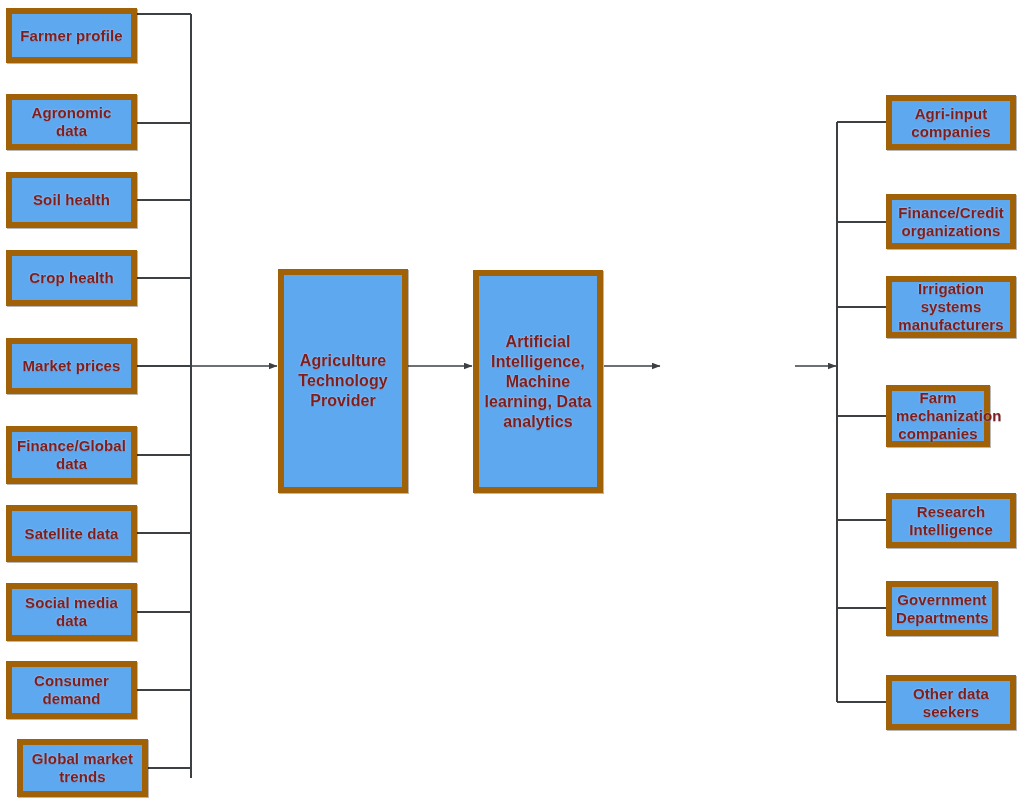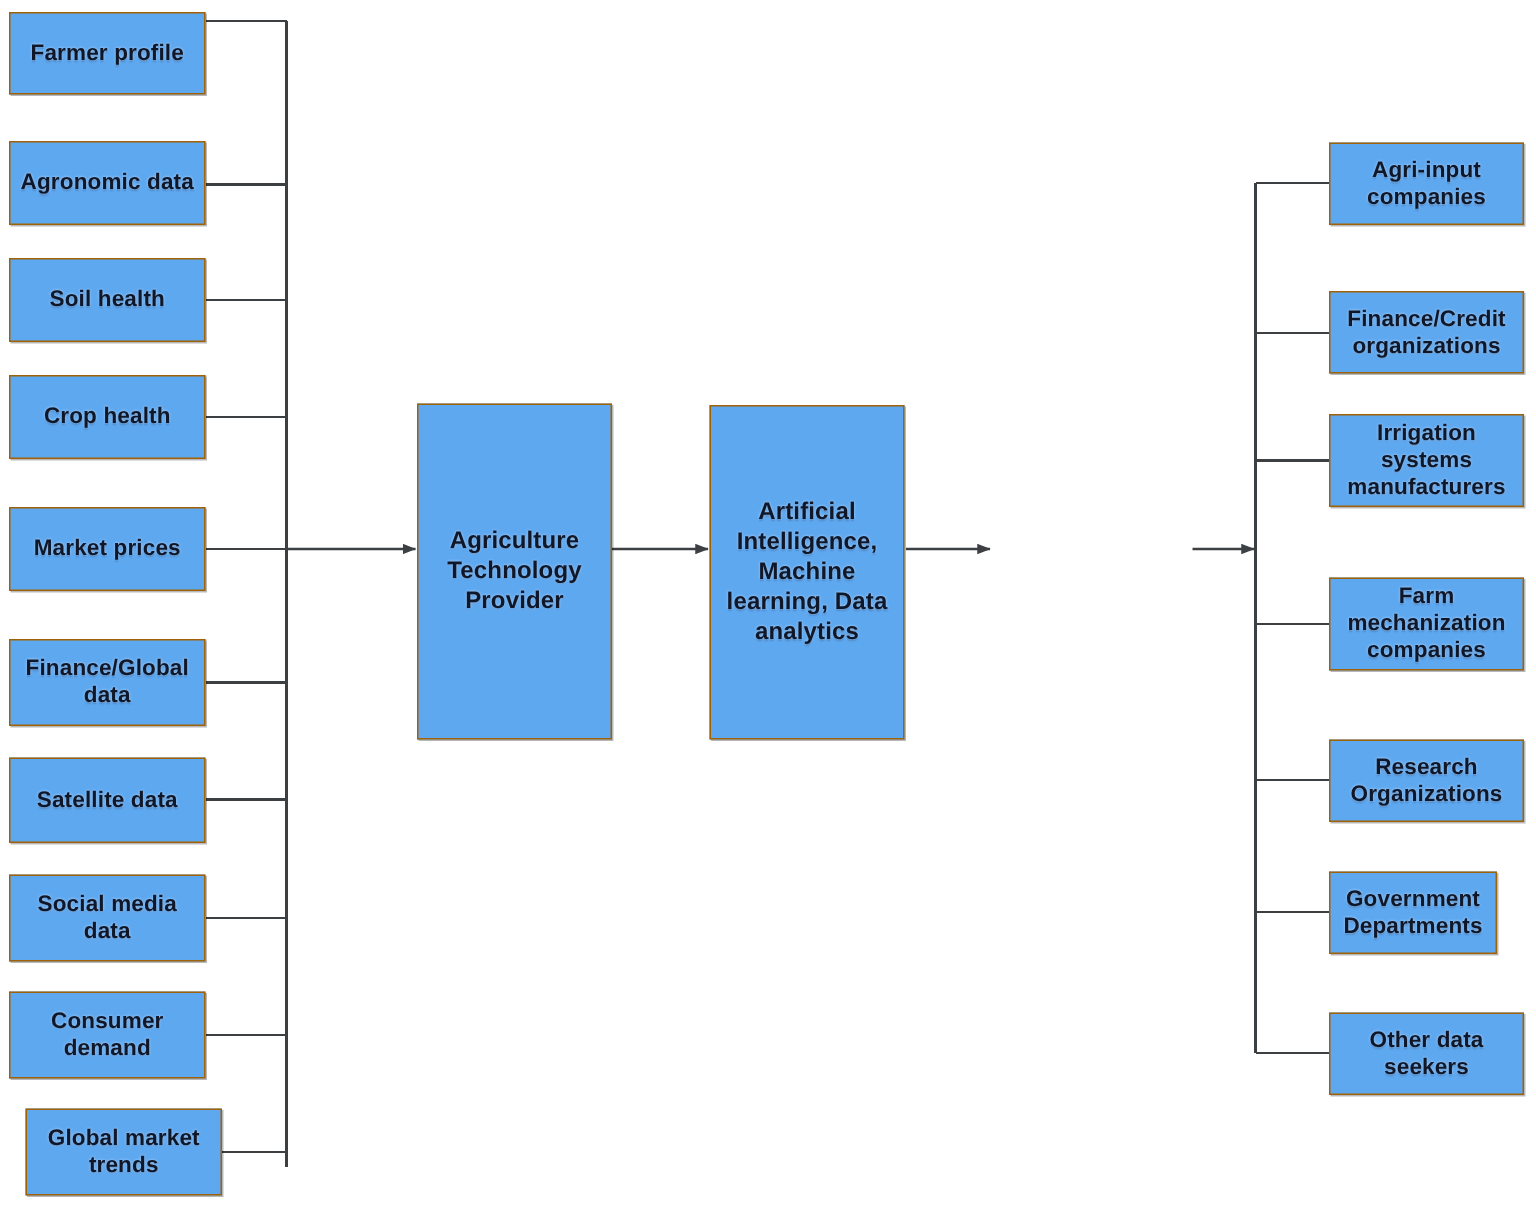--- a/index.html
+++ b/index.html
@@ -14,26 +14,26 @@
     position: relative;
     width: 1024px;
     height: 807px;
     background: #ffffff;
     overflow: hidden;
   }
   .node {
     position: absolute;
     box-sizing: border-box;
     background: #5EA8F0;
-    border: 1px solid #a16207;
+    border: 6px solid #a16207;
     display: flex;
     align-items: center;
     justify-content: center;
     text-align: center;
-    color: #0f172a;
+    color: #7f1d1d;
     font-weight: bold;
     font-size: 15px;
     line-height: 1.18;
     letter-spacing: 0.1px;
     text-shadow: 0 0 2px rgba(255,255,255,0.55), 0 1px 1px rgba(40,90,150,0.45);
     box-shadow: 1px 1px 0 rgba(0,0,0,0.28);
     padding: 2px 4px;
     user-select: none;
   }
   .node span {
@@ -157,25 +157,25 @@
   <div id="output-nodes">
       <div class="node" style="left: 886px; top: 95px; width: 130px; height: 55px;">
         <span>Agri-input companies</span>
       </div>
       <div class="node" style="left: 886px; top: 194px; width: 130px; height: 55px;">
         <span>Finance/Credit organizations</span>
       </div>
       <div class="node" style="left: 886px; top: 276px; width: 130px; height: 62px;">
         <span>Irrigation systems manufacturers</span>
       </div>
-      <div class="node" style="left: 886px; top: 385px; width: 130px; height: 62px;">
+      <div class="node" style="left: 886px; top: 385px; width: 104px; height: 62px;">
         <span>Farm mechanization companies</span>
       </div>
       <div class="node" style="left: 886px; top: 493px; width: 130px; height: 55px;">
-        <span>Research Organizations</span>
+        <span>Research Intelligence</span>
       </div>
       <div class="node" style="left: 886px; top: 581px; width: 112px; height: 55px;">
         <span>Government Departments</span>
       </div>
       <div class="node" style="left: 886px; top: 675px; width: 130px; height: 55px;">
         <span>Other data seekers</span>
       </div>
     </div>
 
 

